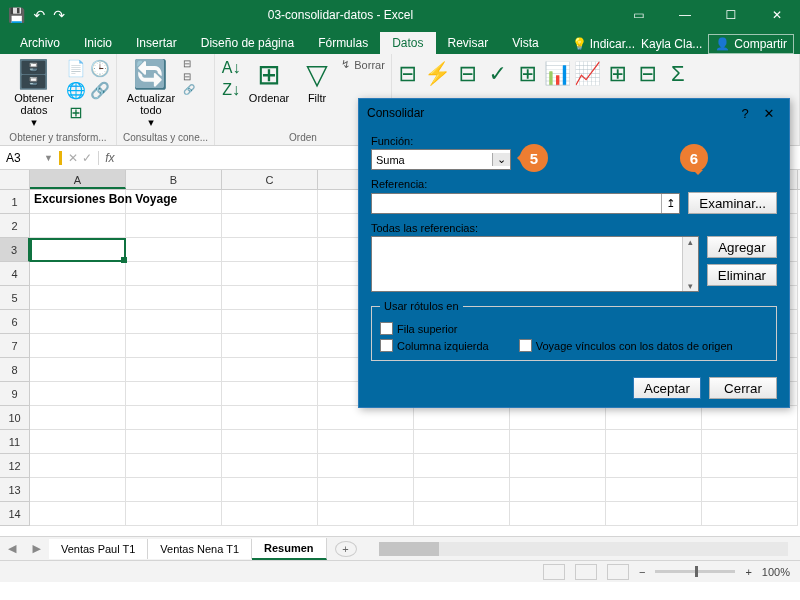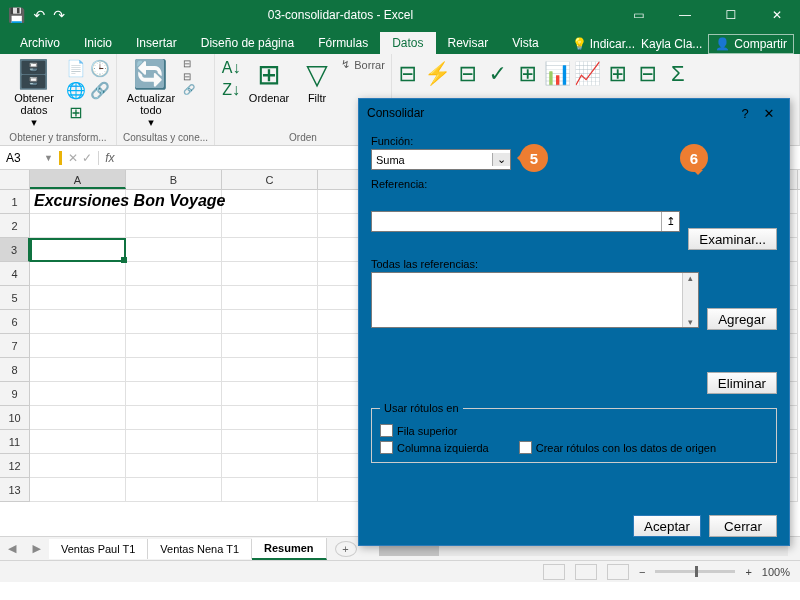--- a/index.html
+++ b/index.html
@@ -42,21 +42,21 @@
 .grid { position: relative; height: 366px; background: #fff; overflow: hidden; }
 .col-headers { display: flex; height: 20px; background: #f3f3f3; border-bottom: 1px solid #ccc; margin-left: 30px; }
 .ch { width: 96px; border-right: 1px solid #ccc; text-align: center; font-size: 11px; color: #333; line-height: 20px; }
 .ch.sel { background: #d6d6d6; border-bottom: 2px solid #0f7240; }
 .corner { position: absolute; top: 0; left: 0; width: 30px; height: 20px; background:#f3f3f3; border-right:1px solid #ccc; border-bottom:1px solid #ccc; }
 .rows { position: absolute; top: 20px; left: 0; right:0; bottom:0; }
 .row { display: flex; height: 24px; }
 .rh { width: 30px; background: #f3f3f3; border-right: 1px solid #ccc; border-bottom: 1px solid #ccc; text-align: center; font-size: 11px; line-height: 24px; color:#333;}
 .rh.sel { background: #d6d6d6; border-right: 2px solid #0f7240; }
 .cell { width: 96px; border-right: 1px solid #e0e0e0; border-bottom: 1px solid #e0e0e0; padding: 2px 4px; font-size: 12px; overflow: visible; white-space: nowrap; }
-.cell.bold { font-weight: bold; font-size: 16px; font-style: italic; }
+.cell.bold { font-weight: bold; font-size: 12px; }
 .active-cell { position: absolute; border: 2px solid #0f7240; pointer-events: none; }
 .active-cell::after { content:''; position:absolute; right:-3px; bottom:-3px; width:6px; height:6px; background:#0f7240; }
 
 
 .sheet-tabs { height: 24px; background: #f3f3f3; border-top: 1px solid #d4d4d4; display: flex; align-items: center; font-size: 11px; }
 .st-nav { padding: 0 8px; color: #888; cursor:pointer; }
 .st-tab { padding: 4px 12px; border-right: 1px solid #d4d4d4; cursor:pointer; background:#fff; }
 .st-tab.active { background: #fff; border-bottom: 2px solid #0f7240; font-weight: bold; }
 .st-add { padding: 0 10px; color:#666; border:1px solid #ccc; border-radius: 50%; width:16px; height:16px; display:flex; align-items:center; justify-content:center; margin-left: 8px; cursor:pointer; }
 .hscroll { flex:1; margin: 0 12px; height: 14px; background:#e8e8e8; position:relative; }
@@ -74,21 +74,21 @@
 .dlg-title-text { flex: 1; }
 .dlg-help, .dlg-close { width: 24px; text-align:center; cursor:pointer; font-size:13px; }
 .dlg-body { padding: 8px 12px; }
 .dlg-body label { display:block; margin-bottom: 2px; }
 .dlg-row { display: flex; gap: 8px; align-items: center; margin-bottom: 8px; }
 .dlg-select { width: 140px; height: 21px; border: 1px solid #7a7a7a; background:#fff; display:flex; align-items:center; }
 .dlg-select-v { flex:1; padding:0 4px; }
 .dlg-select-arr { width:18px; text-align:center; border-left:1px solid #aaa; background:#e8e8e8; }
 .dlg-input { flex:1; height: 21px; border: 1px solid #7a7a7a; background:#fff; position:relative; }
 .range-btn { width: 18px; border-left: 1px solid #aaa; display:flex; align-items:center; justify-content:center; cursor:pointer; }
-.dlg-btn { height: 22px; padding: 0 10px; border: 1px solid #adadad; background: linear-gradient(#fdfdfd,#e8e8e8); cursor:pointer; min-width: 68px; margin-top: 36px; }
+.dlg-btn { height: 22px; padding: 0 10px; border: 1px solid #adadad; background: linear-gradient(#fdfdfd,#e8e8e8); cursor:pointer; min-width: 68px; }
 .dlg-btn.primary { border: 1px solid #2a7ab8; }
 .dlg-list { height: 56px; border:1px solid #7a7a7a; background:#fff; position:relative; }
 .dlg-list-scroll { position:absolute; right:0; top:0; bottom:0; width:16px; background:#f0f0f0; border-left:1px solid #ccc; display:flex; flex-direction:column; justify-content:space-between; align-items:center; color:#666; font-size:9px; }
 .fieldset { border: 1px solid #ccc; padding: 6px 8px 8px; margin-top: 6px; }
 .fieldset legend { padding: 0 4px; }
 .chk-row { display:flex; align-items:center; gap:4px; margin-top:4px; }
 .chkbox { width:13px; height:13px; border:1px solid #7a7a7a; background:#fff; }
 .dlg-footer { display:flex; justify-content:flex-end; gap:8px; padding: 8px 12px; }
 
 
@@ -366,20 +366,31 @@
         <div class="rh">13</div>
         <div class="cell"></div>
         <div class="cell"></div>
         <div class="cell"></div>
         <div class="cell"></div>
         <div class="cell"></div>
         <div class="cell"></div>
         <div class="cell"></div>
         <div class="cell"></div>
       </div>
+      <div class="row">
+        <div class="rh">14</div>
+        <div class="cell"></div>
+        <div class="cell"></div>
+        <div class="cell"></div>
+        <div class="cell"></div>
+        <div class="cell"></div>
+        <div class="cell"></div>
+        <div class="cell"></div>
+        <div class="cell"></div>
+      </div>
     </div>
   <div class="active-cell" style="left:30px; top:68px; width:96px; height:24px;"></div>
 </div>
 
 <div class="sheet-tabs">
   <span class="st-nav">◀</span>
   <span class="st-nav">▶</span>
   <div class="st-tab">Ventas Paul T1</div>
   <div class="st-tab">Ventas Nena T1</div>
   <div class="st-tab active">Resumen</div>
@@ -443,21 +454,21 @@
               <div class="chkbox"></div>
               <span>Fila superior</span>
             </div>
           <div class="chk-row">
               <div class="chkbox"></div>
               <span>Columna izquierda</span>
             </div>
         </div>
         <div class="chk-row" style="align-self:flex-end;">
             <div class="chkbox"></div>
-            <span>Crear rótulos con los datos de origen</span>
+            <span>Voyage vínculos con los datos de origen</span>
           </div>
       </div>
     </fieldset>
   </div>
   <div class="dlg-footer">
     <button class="dlg-btn primary">Aceptar</button>
     <button class="dlg-btn">Cerrar</button>
   </div>
 </div>
 

